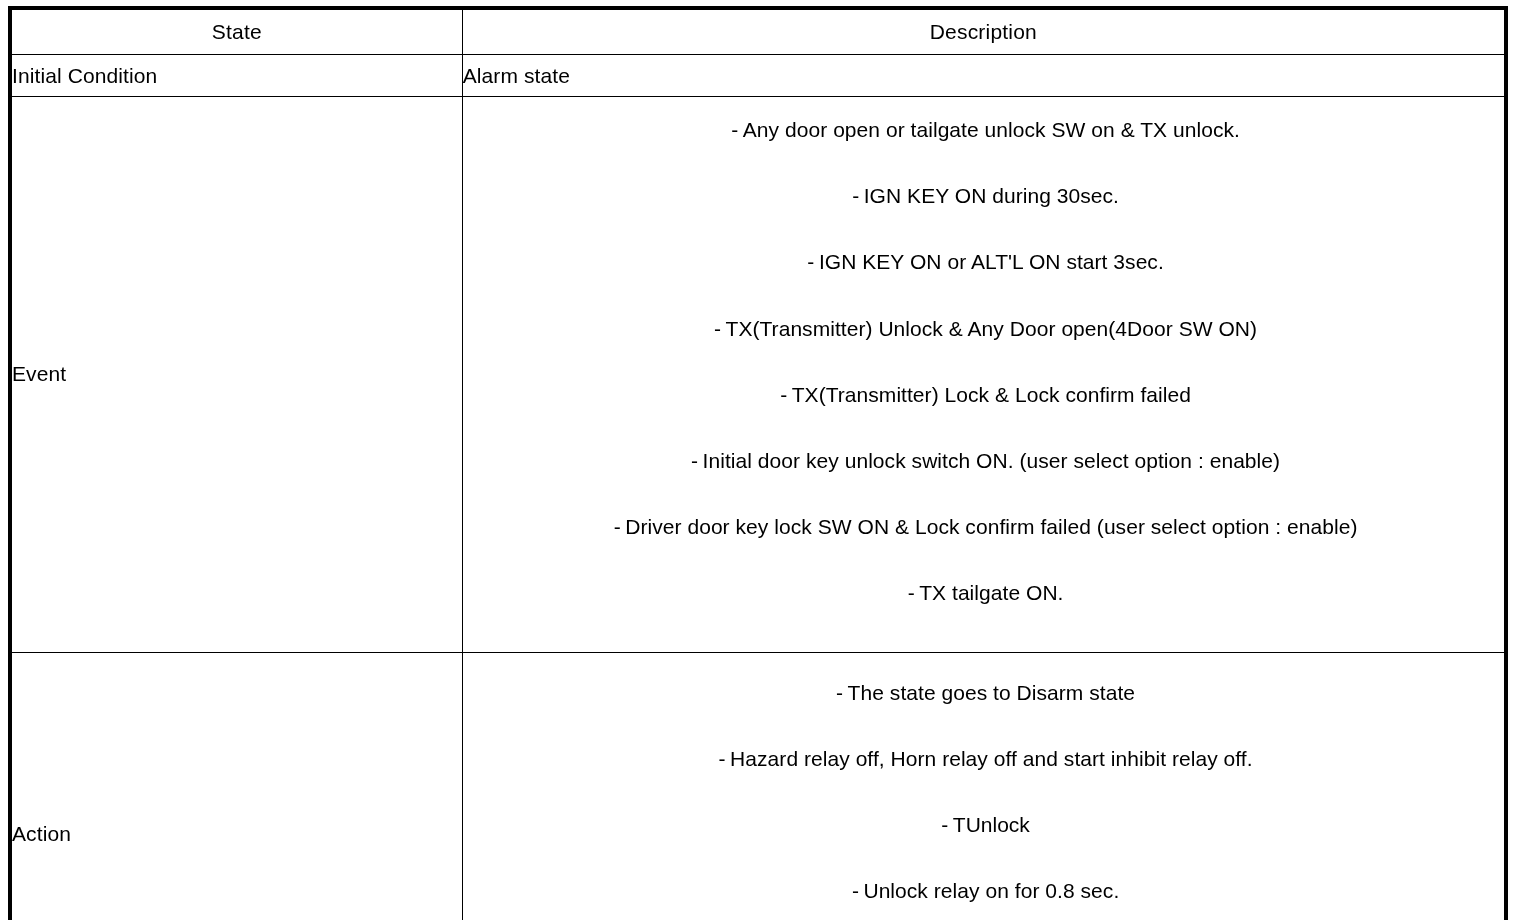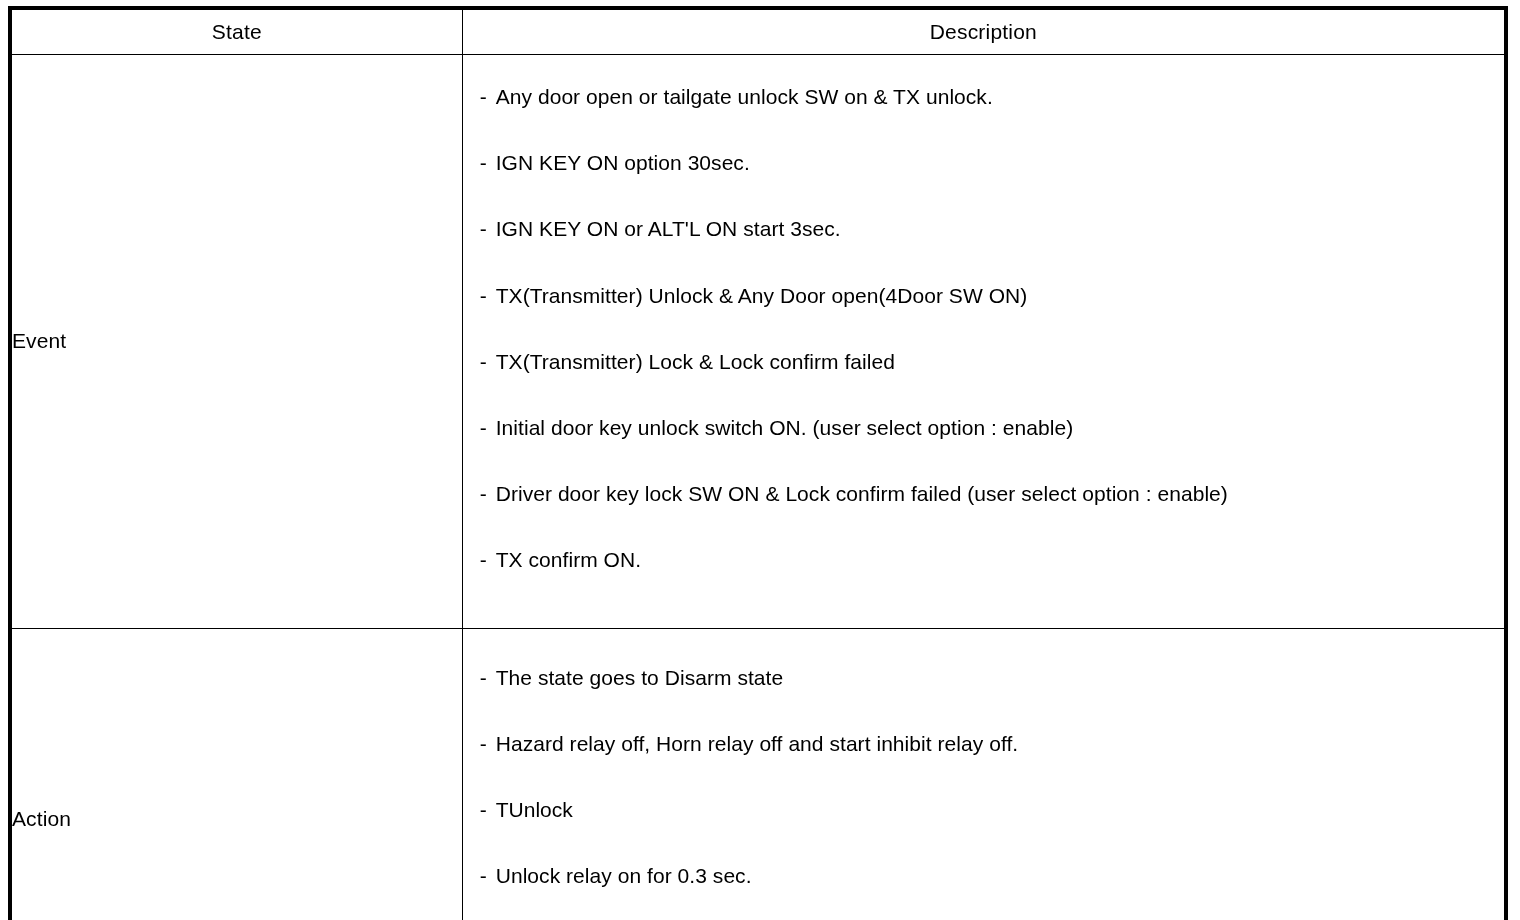--- a/index.html
+++ b/index.html
@@ -71,22 +71,23 @@
   
   .desc-cell {
     font-size: 21px;
     padding-left: 10px;
     letter-spacing: 0.1px;
   }
   .desc-cell.simple { padding-top: 9px; }
 
   .bullet-list {
     list-style: none;
-    margin: 17px;
+    margin: 8px;
     padding: 0;
+    text-align: center;
   }
   .bullet-list li {
     height: 66.2px;
     line-height: 32px;
     font-size: 21px;
     white-space: nowrap;
     letter-spacing: 0.05px;
   }
   .bullet-list.evt li:first-child { padding-top: 9px; }
   .bullet-list.act li:first-child { padding-top: 16px; }
@@ -114,45 +115,49 @@
 
     <thead>
       <tr>
         <th class="hdr-cell">State</th>
         <th class="hdr-cell">Description</th>
       </tr>
     </thead>
 
     <tbody>
 
+      <tr style="height:42px;">
+        <td class="state-label top">Initial Condition</td>
+        <td class="desc-cell simple">Alarm state</td>
+      </tr>
 
       <tr style="height:508px;">
         <td class="state-label middle">Event</td>
         <td class="desc-cell">
           <ul class="bullet-list evt" id="event-list">
               <li><span class="dash">-</span><span>Any door open or tailgate unlock SW on &amp; TX unlock.</span></li>
-              <li><span class="dash">-</span><span>IGN KEY ON option 30sec.</span></li>
+              <li><span class="dash">-</span><span>IGN KEY ON during 30sec.</span></li>
               <li><span class="dash">-</span><span>IGN KEY ON or ALT'L ON start 3sec.</span></li>
               <li><span class="dash">-</span><span>TX(Transmitter) Unlock &amp; Any Door open(4Door SW ON)</span></li>
               <li><span class="dash">-</span><span>TX(Transmitter) Lock &amp; Lock confirm failed</span></li>
               <li><span class="dash">-</span><span>Initial door key unlock switch ON. (user select option : enable)</span></li>
               <li><span class="dash">-</span><span>Driver door key lock SW ON &amp; Lock confirm failed (user select option : enable)</span></li>
-              <li><span class="dash">-</span><span>TX confirm ON.</span></li>
+              <li><span class="dash">-</span><span>TX tailgate ON.</span></li>
             </ul>
         </td>
       </tr>
 
       <tr style="height:308px;">
         <td class="state-label middle">Action</td>
         <td class="desc-cell">
           <ul class="bullet-list act" id="action-list">
               <li><span class="dash">-</span><span>The state goes to Disarm state</span></li>
               <li><span class="dash">-</span><span>Hazard relay off, Horn relay off and start inhibit relay off.</span></li>
               <li class="strong"><span class="dash">-</span><span>TUnlock</span></li>
-              <li><span class="dash">-</span><span>Unlock relay on for 0.3 sec.</span></li>
+              <li><span class="dash">-</span><span>Unlock relay on for 0.8 sec.</span></li>
               <li><span class="dash">-</span><span>Hazard relay on (TWICE)</span></li>
             </ul>
         </td>
       </tr>
 
     </tbody>
   </table>
 
 </div>
 

